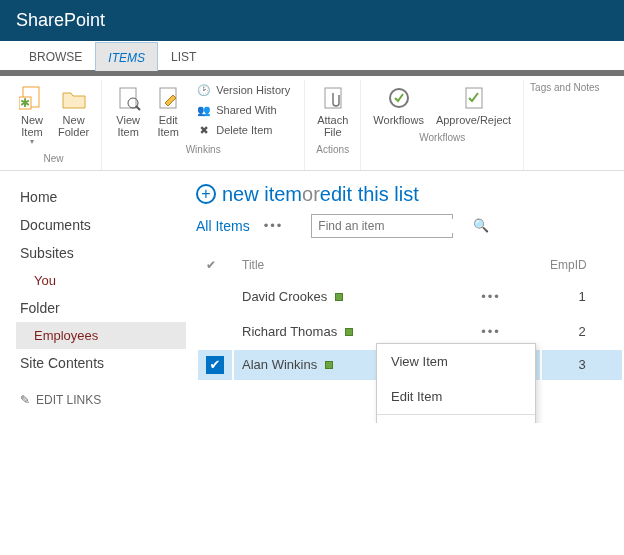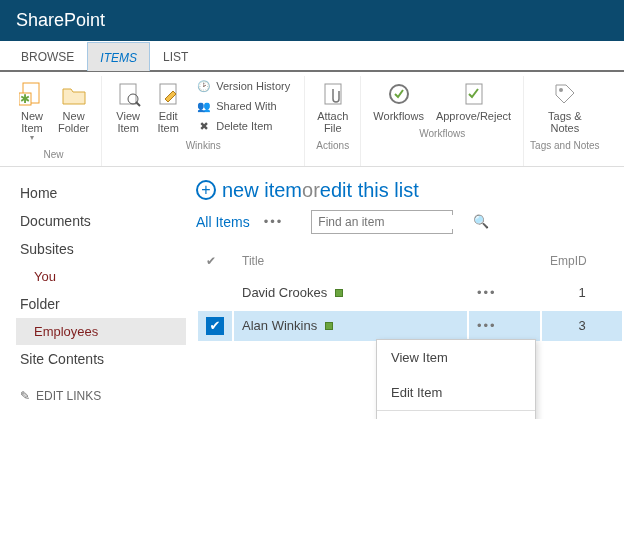--- a/index.html
+++ b/index.html
@@ -1,18 +1,18 @@
 <!DOCTYPE html>
 <html><head>
 <meta charset="utf-8">
 <style>
   * { box-sizing: border-box; margin: 0; padding: 0; }
   body { font-family: "Segoe UI", Arial, sans-serif; font-size: 13px; color: #444; background: #fff; width: 624px; }
   .topbar { background: #0c4a6e; color: #fff; padding: 10px 16px; font-size: 18px; font-weight: 300; }
-  .ribtabs { display: flex; border-bottom: 2px solid #737373; padding-left: 8px; }
+  .ribtabs { display: flex; border-bottom: 6px solid #737373; padding-left: 16px; }
   .ribtab { padding: 8px 12px 6px; font-size: 12px; color: #555; cursor: pointer; border: 1px solid transparent; border-bottom: none; }
   .ribtab.active { border-color: #a6c8e4; color: #0072c6; background: #e5e5e5; position: relative; top: 1px; font-style: italic; }
   .ribbon { display: flex; border-bottom: 1px solid #ddd; padding: 4px 6px 0; }
   .group { border-right: 1px solid #eee; padding: 0 6px 2px; display: flex; flex-direction: column; align-items: center; }
   .group-row { display: flex; }
   .btn-lg { display: flex; flex-direction: column; align-items: center; padding: 4px 6px; font-size: 11px; color: #555; cursor: pointer; text-align: center; line-height: 1.1; }
   .btn-lg .ico { width: 28px; height: 28px; margin-bottom: 2px; display: flex; align-items: center; justify-content: center; }
   .btn-sm { display: flex; align-items: center; font-size: 11px; color: #555; padding: 2px 4px; cursor: pointer; }
   .btn-sm .ico { width: 16px; height: 16px; margin-right: 4px; display: flex; align-items: center; justify-content: center; }
   .group-label { font-size: 10px; color: #888; text-align: center; padding: 2px 0 4px; }
@@ -160,31 +160,20 @@
               <path d="M8 13 l3 3 l6 -8" fill="none" stroke="#6ba53f" stroke-width="2"></path>
             </svg>
           </span>
         <span>Approve/Reject</span>
       </div>
     </div>
     <div class="group-label">Workflows</div>
   </div>
 
   <div class="group" style="border-right:none;">
-    <div class="group-row">
-      <div class="btn-lg">
-        <span class="ico">
-            <svg width="26" height="26">
-              <path d="M4 4 h10 l8 8 -10 10 -8 -8 z" fill="#fff" stroke="#999"></path>
-              <circle cx="9" cy="9" r="2" fill="#999"></circle>
-            </svg>
-          </span>
-        <span>Tags &amp;<br>Notes</span>
-      </div>
-    </div>
     <div class="group-label">Tags and Notes</div>
   </div>
 </div>
 
 <div class="content">
   <div class="leftnav">
     <div class="nav-item">Home</div>
     <div class="nav-item">Documents</div>
     <div class="nav-item">Subsites</div>
     <div class="nav-sub">You</div>
@@ -217,20 +206,26 @@
         <th>Title</th>
         <th></th>
         <th class="empid">EmpID</th>
       </tr>
       <tr class="datarow">
         <td class="chkcell"><span class="chkbox"></span></td>
         <td class="titlecell"><span>David Crookes</span> <span class="presence"></span></td>
         <td><span class="rowdots">•••</span></td>
         <td class="empid">1</td>
       </tr>
+      <tr class="datarow">
+        <td class="chkcell"><span class="chkbox"></span></td>
+        <td class="titlecell"><span>Richard Thomas</span> <span class="presence"></span></td>
+        <td><span class="rowdots">•••</span></td>
+        <td class="empid">2</td>
+      </tr>
       <tr class="datarow selected">
         <td class="chkcell"><span class="chkbox">✔</span></td>
         <td class="titlecell"><span>Alan Winkins</span> <span class="presence"></span></td>
         <td><span class="rowdots">•••</span></td>
         <td class="empid">3</td>
       </tr>
     </tbody>
       </table>
 
     <div class="ctxmenu">

